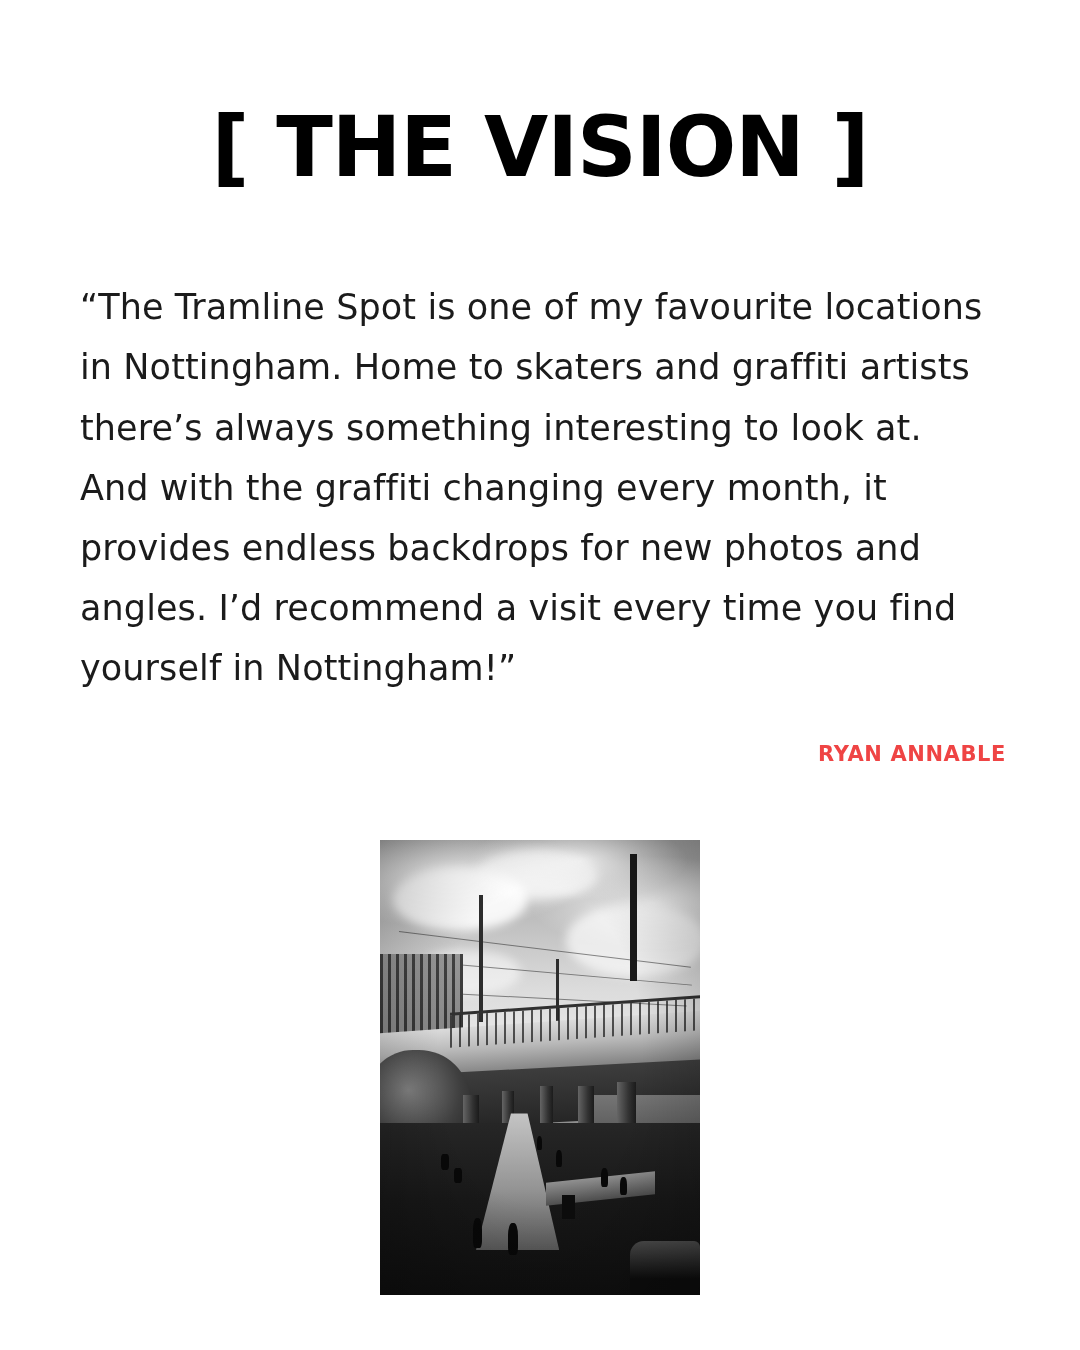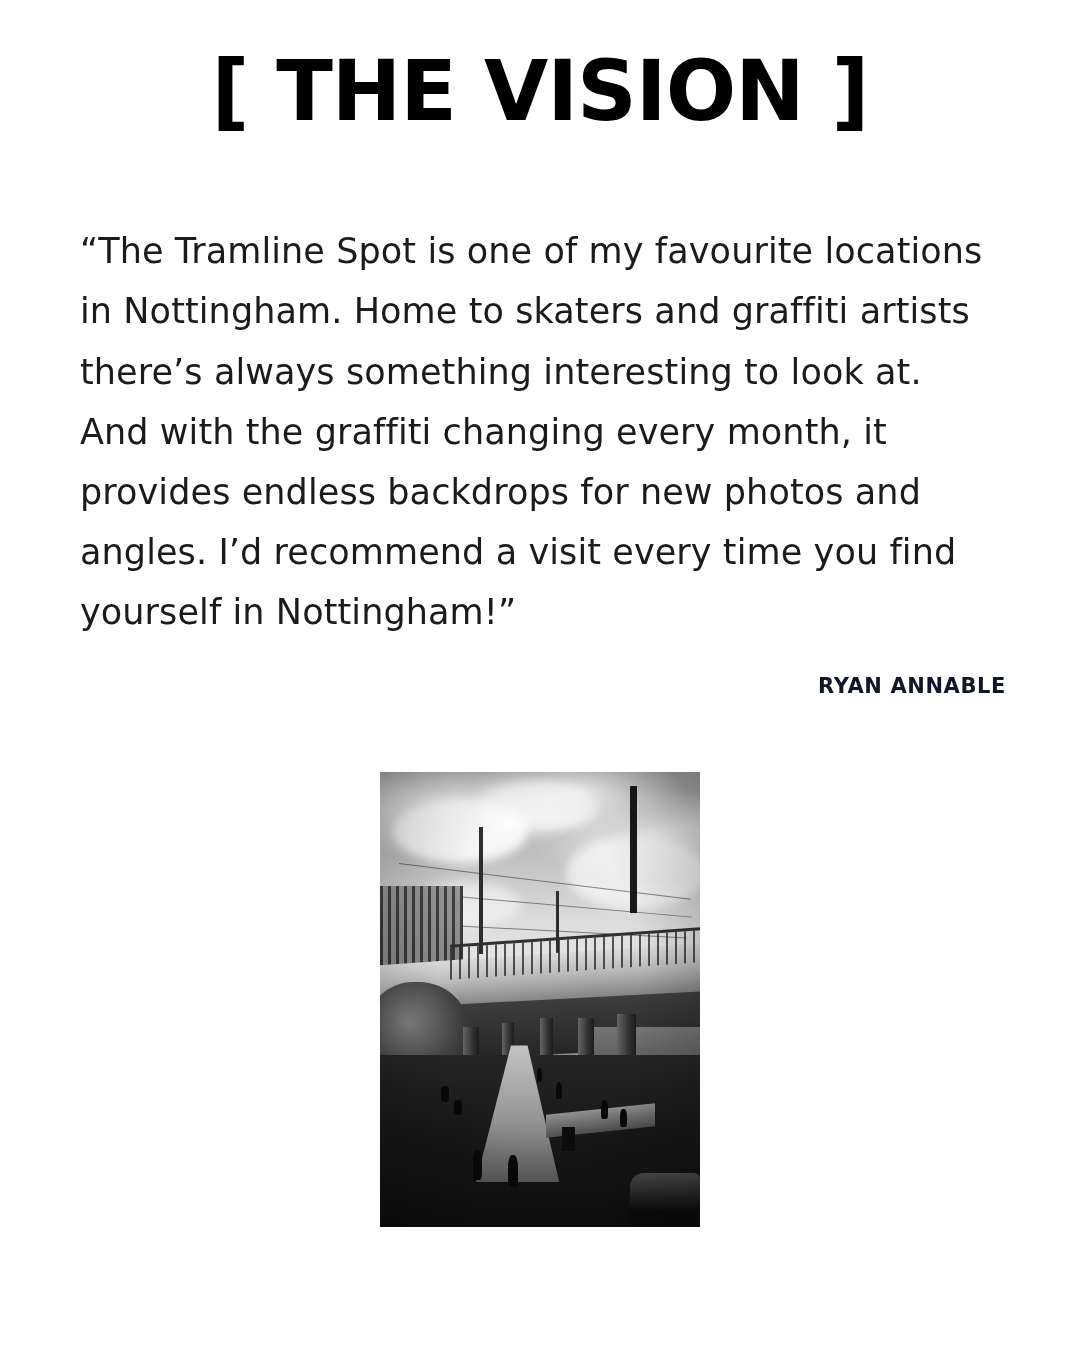--- a/index.html
+++ b/index.html
@@ -16,21 +16,21 @@
   }
   .page {
     position: relative;
     width: 1080px;
     height: 1350px;
     box-sizing: border-box;
     padding: 0 70px;
   }
   .title {
     margin: 0;
-    padding-top: 48px;
+    padding-top: 104px;
     text-align: center;
     font-family: "DejaVu Sans", sans-serif;
     font-weight: 700;
     font-size: 83px;
     letter-spacing: -1px;
     line-height: 1.05;
     color: #000000;
   }
   .quote-block {
     margin-top: 86px;
@@ -40,28 +40,28 @@
     text-align: left;
     font-family: "DejaVu Sans", sans-serif;
     font-weight: 400;
     font-size: 35px;
     line-height: 1.72;
     color: #1b1b1b;
     letter-spacing: 0.1px;
     padding: 0 10px;
   }
   .attribution {
-    margin-top: 32px;
+    margin-top: 44px;
     padding-right: 4px;
     text-align: right;
     font-family: "DejaVu Sans", sans-serif;
     font-weight: 700;
     font-size: 21px;
     letter-spacing: 0.6px;
-    color: #0f172a;
+    color: #ef4444;
   }
   .photo-wrap {
     margin-top: 74px;
     display: flex;
     justify-content: center;
   }
   .photo {
     position: relative;
     width: 320px;
     height: 455px;

